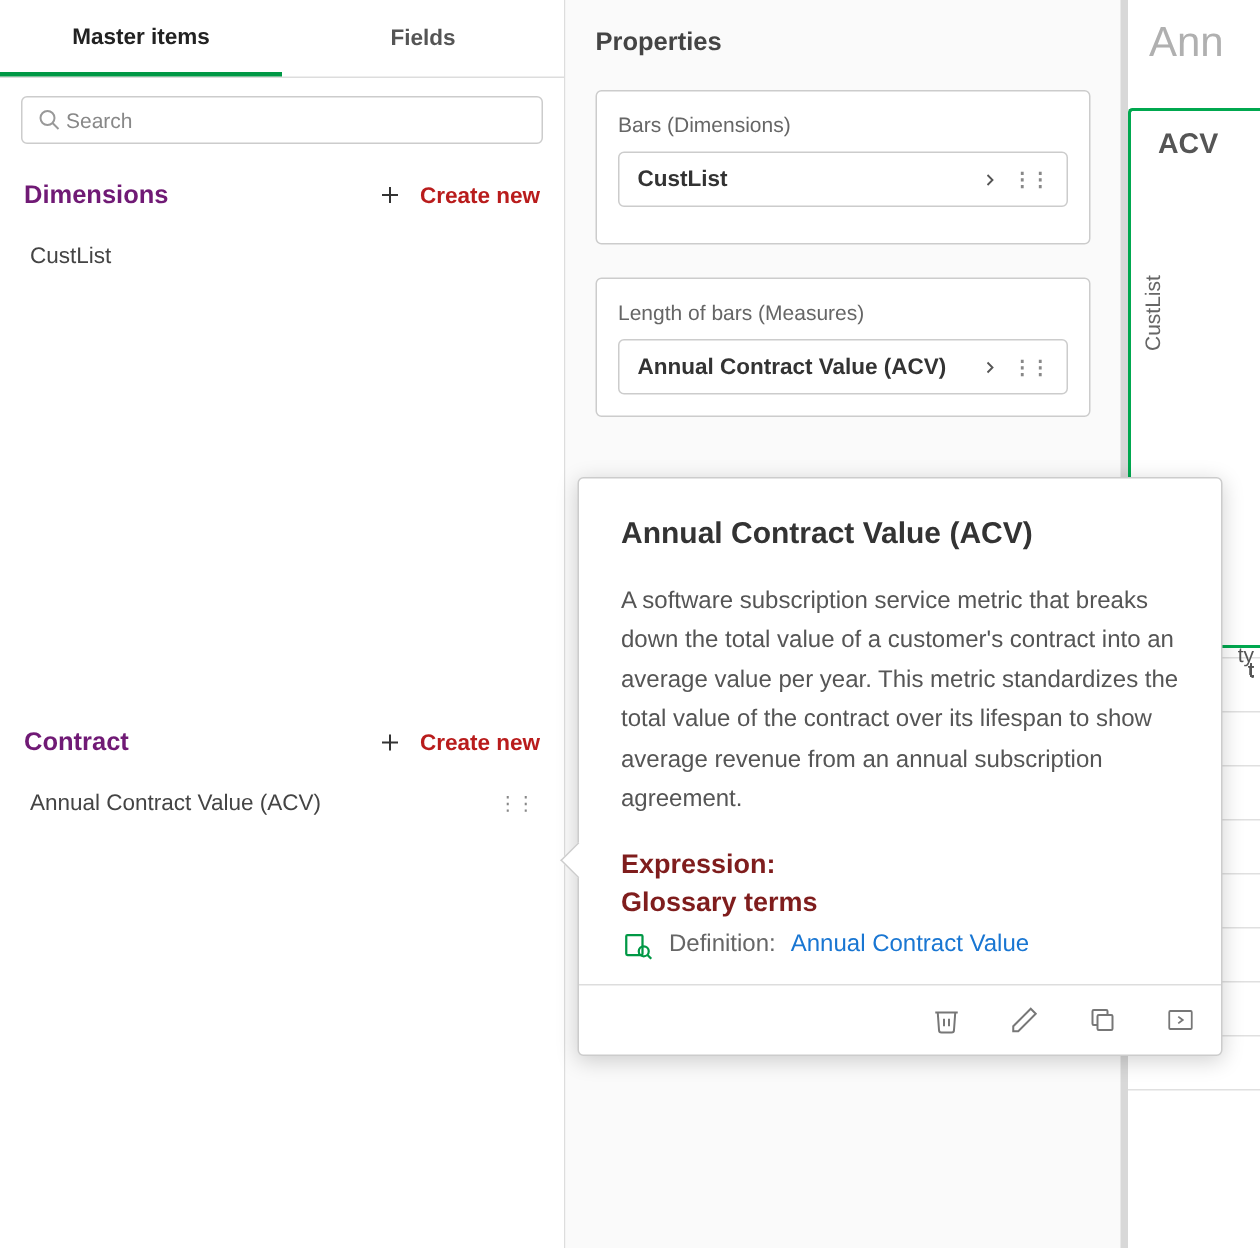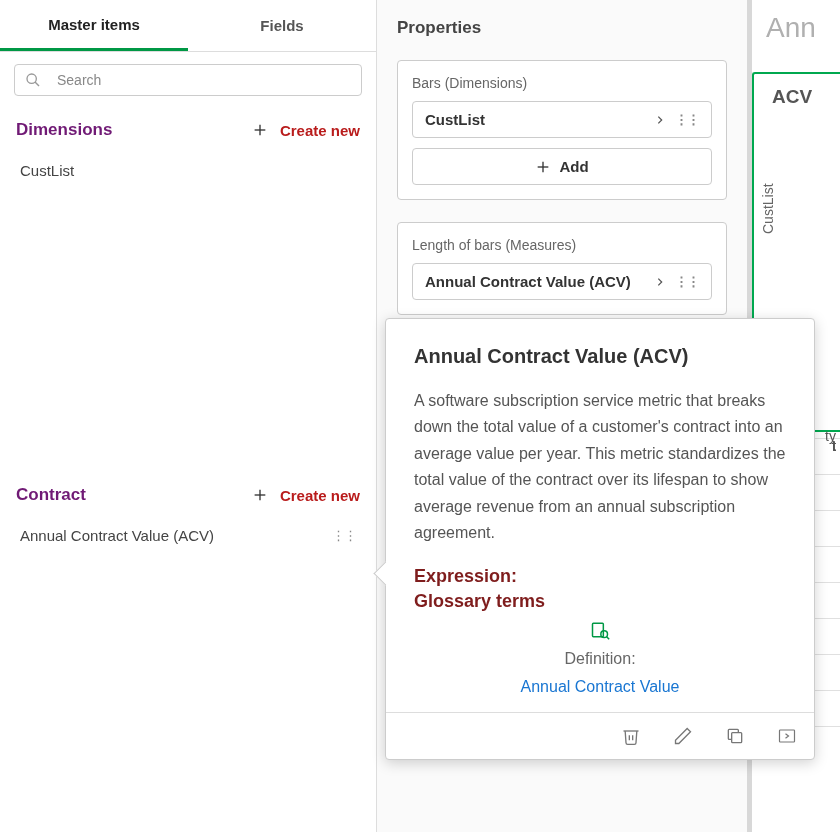--- a/index.html
+++ b/index.html
@@ -33,21 +33,21 @@
     cursor: pointer;
   }
   .tab.active { color: #222; border-bottom: 3px solid #009845; }
   .search-wrap { padding: 12px 14px 10px; }
   .search-box {
     display: flex;
     align-items: center;
     border: 1px solid #ccc;
     border-radius: 4px;
     padding: 7px 10px;
-    gap: 16px;
+    gap: 3px;
   }
   .search-box input {
     border: none;
     outline: none;
     flex: 1;
     font-size: 14px;
     color: #666;
   }
   .search-box input::placeholder { color: #888; }
   .section-head {
@@ -208,21 +208,21 @@
     background: #fff;
     border-left: 1px solid #ccc;
     border-bottom: 1px solid #ccc;
     transform: rotate(45deg);
   }
   .pop-body { padding: 26px 28px 16px; }
   .pop-title { font-size: 20px; font-weight: 700; color: #333; margin-bottom: 20px; }
   .pop-desc { font-size: 16px; line-height: 1.65; color: #555; margin-bottom: 20px; }
   .pop-sub { font-size: 18px; font-weight: 700; color: #7f1d1d; margin-bottom: 4px; }
   .pop-expr { font-size: 16px; color: #555; margin-bottom: 20px; }
-  .gloss-row { display: flex; align-items: center; gap: 10px; font-size: 16px; margin-top: 8px; flex-direction: column; }
+  .gloss-row { display: flex; align-items: center; gap: 10px; font-size: 16px; margin-top: 8px; }
   .gloss-def { color: #666; }
   .gloss-link { color: #1976d2; cursor: pointer; }
   .pop-footer {
     border-top: 1px solid #ddd;
     padding: 12px 16px;
     display: flex;
     justify-content: flex-end;
     gap: 30px;
   }
   .icon-btn { color: #777; cursor: pointer; width: 22px; height: 22px; display: inline-flex; align-items: center; justify-content: center;}
@@ -296,29 +296,20 @@
         <div class="chip">
           <span>CustList</span>
           <span class="chip-right">
             <span>
               <svg width="10" height="14" viewBox="0 0 24 24" fill="none" stroke="#555" stroke-width="3">
                   <polyline points="8 4 16 12 8 20"></polyline>
                 </svg>
             </span>
             <span class="drag-handle">⋮⋮</span>
           </span>
-        </div>
-        <div class="add-btn">
-          <span>
-            <svg width="16" height="16" viewBox="0 0 24 24" fill="none" stroke="#333" stroke-width="2">
-                <line x1="12" y1="4" x2="12" y2="20"></line>
-                <line x1="4" y1="12" x2="20" y2="12"></line>
-              </svg>
-          </span>
-          <span>Add</span>
         </div>
       </div>
 
       <div class="field-card" style="padding-bottom:4px;">
         <div class="field-card-label">Length of bars (Measures)</div>
         <div class="chip">
           <span>Annual Contract Value (ACV)</span>
           <span class="chip-right">
             <span>
               <svg width="10" height="14" viewBox="0 0 24 24" fill="none" stroke="#555" stroke-width="3">

